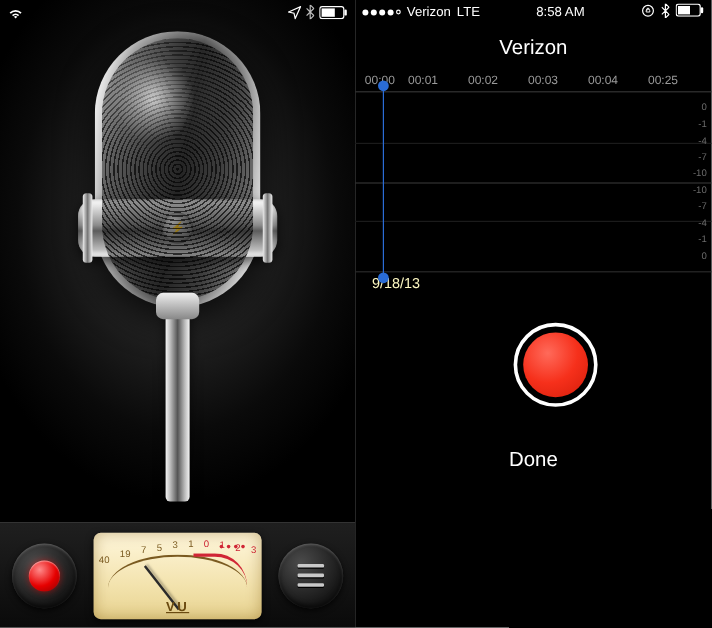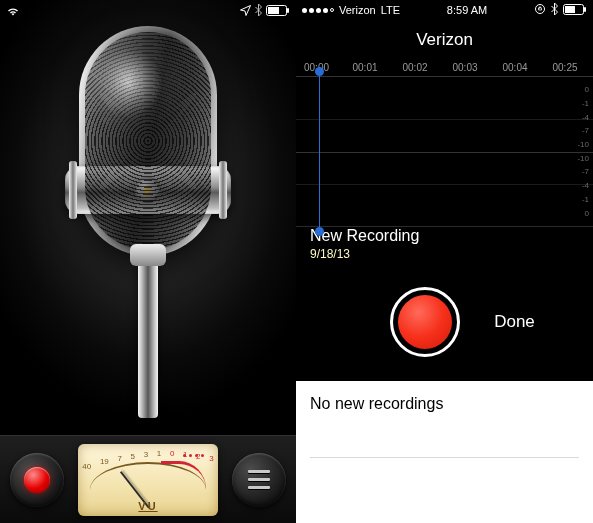--- a/index.html
+++ b/index.html
@@ -136,21 +136,21 @@
   .sig-dots i { width:5px; height:5px; border-radius:50%; background:#fff; display:block; }
   .sig-dots i.off { background:transparent; border:1px solid #fff; width:4px;height:4px; }
   .sb-left, .sb-right { display:flex; gap:5px; align-items:center; }
 
   .title-row {
     text-align:center; font-size:17px; font-weight:500; padding:10px 0 12px;
   }
   .timeline {
     display:flex; gap:0; font-size:10px; color:#9a9a9a; padding:0 0 4px; position:relative;
   }
-  .timeline span { flex:0 0 50px; text-align:center; }
+  .timeline span { flex:0 0 50px; text-align:left; }
   .timeline span:first-child{flex:0 0 44px;text-align:left;padding-left:8px}
   .tl-line{position:absolute;bottom:0;left:0;right:0;height:1px;background:#333}
 
   .wave-area {
     height: 150px; position: relative; border-bottom:1px solid #2a2a2a;
   }
   .wave-mid { position:absolute; top:50%; left:0; right:0; height:1px; background:#333; }
   .wave-q1 { position:absolute; top:28%; left:0; right:0; height:1px; background:#1b1b1b; }
   .wave-q3 { position:absolute; top:72%; left:0; right:0; height:1px; background:#1b1b1b; }
   .db-labels {
@@ -168,21 +168,21 @@
   .playhead::before{top:-4px} .playhead::after{bottom:-4px}
 
   .time-display {
     padding: 18px 14px 2px; font-size:34px; font-weight:200; letter-spacing:0.5px;
   }
   .rec-name { padding:0 14px; font-size:16px; font-weight:400; }
   .rec-date { padding:2px 14px 0; font-size:12px; color:#fef9c3; }
 
   .controls-row {
     display:flex; align-items:center; justify-content:center; gap:34px;
-    padding: 26px 0 24px; position:relative;
+    padding: 26px 0 24px; position:relative;flex-direction:column;
   }
   .rec-btn-new {
     width:70px; height:70px; border-radius:50%; background:#000;
     border:3px solid #fff; display:flex; align-items:center; justify-content:center;
     margin-left:36px;
   }
   .rec-btn-new .inner {
     width:54px; height:54px; border-radius:50%;
     background: radial-gradient(circle at 38% 32%, #ff6a5a, #f6301b 50%, #d31c09 100%);
   }
@@ -283,21 +283,21 @@
         <span class="sig-dots">
             <i></i>
             <i></i>
             <i></i>
             <i></i>
             <i class="off"></i>
           </span>
         <span>Verizon</span>
         <span>LTE</span>
       </div>
-      <div>8:59 AM</div>
+      <div>8:58 AM</div>
       <div class="sb-right">
         <span>
           <svg width="12" height="12" viewBox="0 0 12 12">
               <circle cx="6" cy="6" r="4.5" fill="none" stroke="#fff" stroke-width="1"></circle>
               <path d="M4.5 6a1.5 1.5 0 1 1 3 0v1h-3Z M5 6V4.8a1 1 0 0 1 2 0" fill="none" stroke="#fff" stroke-width="0.8"></path>
             </svg>
         </span>
         <span>
           <svg width="7" height="12" viewBox="0 0 7 12">
               <path d="M3.5 0v12l3-3-3-3 3-3-3-3M3.5 6 0.5 3M3.5 6 0.5 9" stroke="#fff" stroke-width="1" fill="none"></path>
@@ -337,29 +337,24 @@
         <span>-10</span>
         <span>-10</span>
         <span>-7</span>
         <span>-4</span>
         <span>-1</span>
         <span>0</span>
       </div>
       <div class="playhead"></div>
     </div>
 
-    <div class="rec-name">New Recording</div>
     <div class="rec-date">9/18/13</div>
 
     <div class="controls-row">
       <div class="rec-btn-new">
         <div class="inner"></div>
       </div>
       <div class="done-btn">Done</div>
     </div>
 
-    <div class="list-area">
-      <div class="no-rec">No new recordings</div>
-      <div class="sep"></div>
-    </div>
   </div>
 
 </div>
 
 </body></html>

